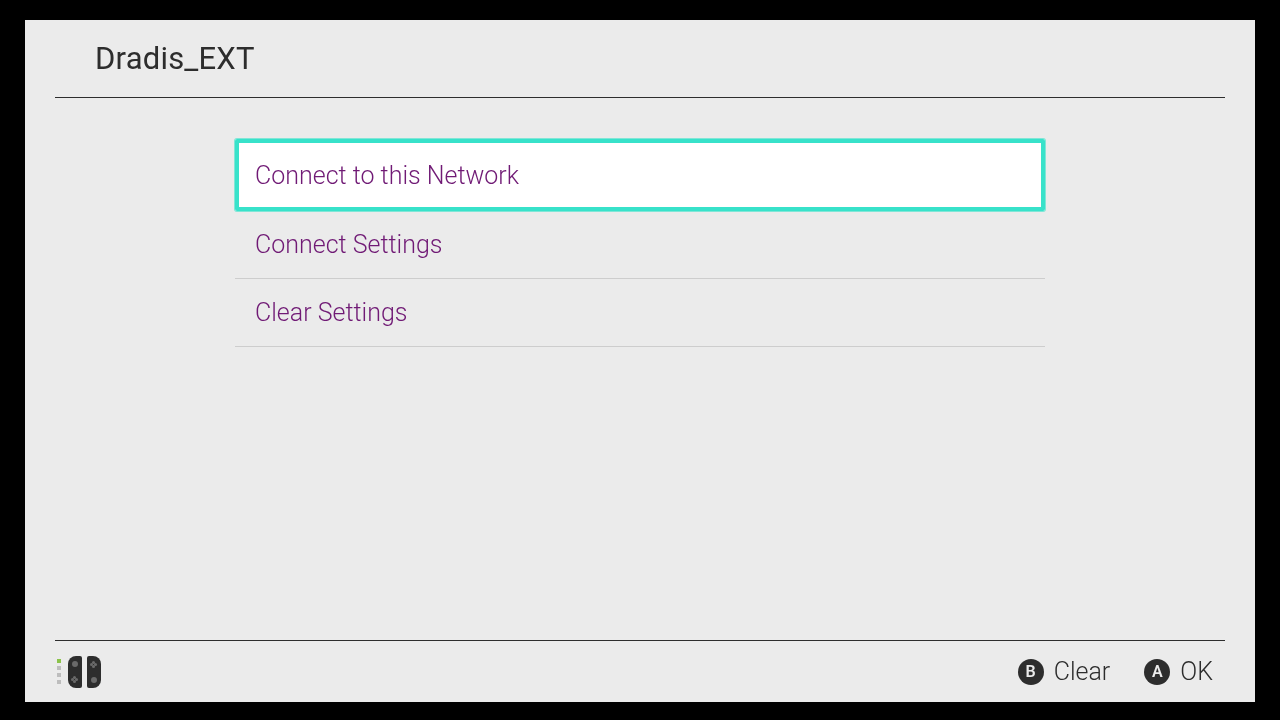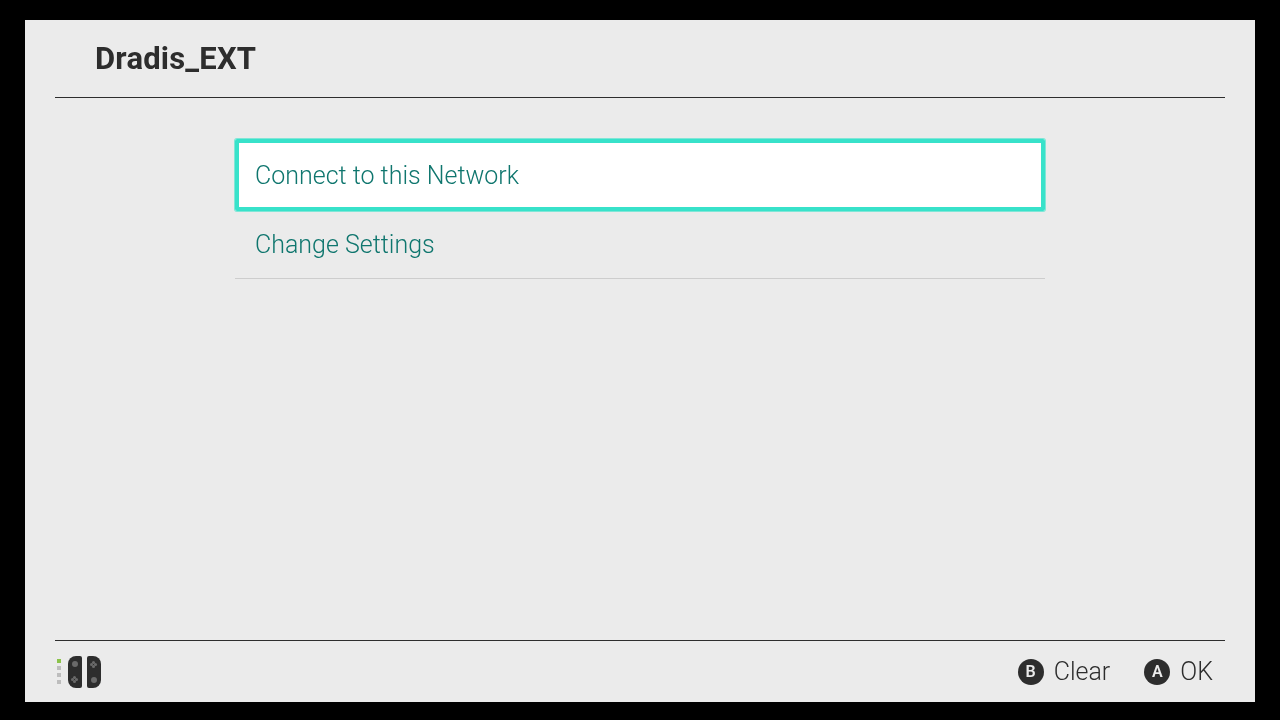--- a/index.html
+++ b/index.html
@@ -19,37 +19,37 @@
     position: absolute;
     left: 30px; right: 30px; top: 0;
     height: 78px;
     border-bottom: 1px solid #2d2d2d;
     display: flex;
     align-items: center;
     padding-left: 40px;
   }
   .header-title {
     font-size: 31px;
-    font-weight: 700;
+    font-weight: 400;
     color: #2d2d2d;
     letter-spacing: 0.2px;
   }
   .menu {
     position: absolute;
     top: 119px;
     left: 210px;
     width: 810px;
   }
   .menu-item {
     height: 68px;
     display: flex;
     align-items: center;
     padding-left: 20px;
     font-size: 25px;
-    color: #0f766e;
+    color: #701a75;
     border-bottom: 1px solid #cdcdcd;
     background: transparent;
     position: relative;
   }
   .menu-item.selected {
     background: #fff;
     height: 72px;
     border-bottom: none;
     box-shadow:
       inset 0 0 0 4px #38e2ca,
@@ -148,21 +148,24 @@
 
   <div class="header">
     <div class="header-title">Dradis_EXT</div>
   </div>
 
   <div class="menu">
     <div class="menu-item selected">
       <span>Connect to this Network</span>
     </div>
     <div class="menu-item">
-      <span>Change Settings</span>
+      <span>Connect Settings</span>
+    </div>
+    <div class="menu-item">
+      <span>Clear Settings</span>
     </div>
   </div>
 
   <div class="footer">
     <div class="controller">
       <div class="ctl-dots">
         <span class="on"></span>
           <span></span>
           <span></span>
           <span></span>

